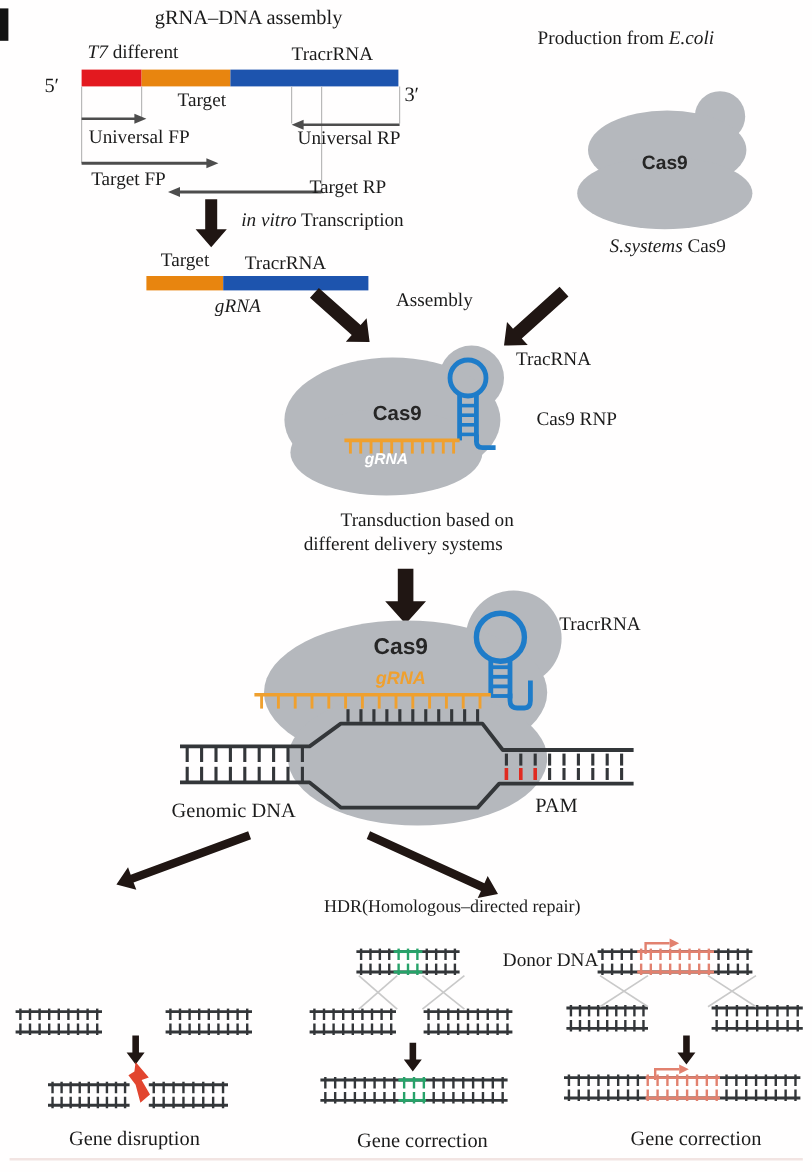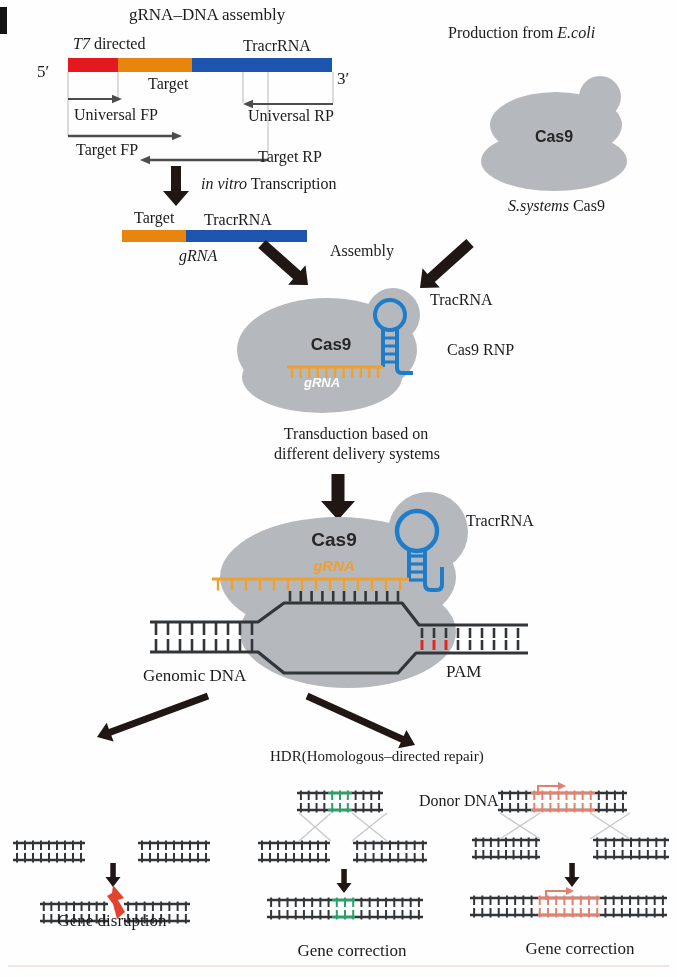--- a/index.html
+++ b/index.html
@@ -544,21 +544,21 @@
           <path d="M546,900 V891 H566" fill="none" stroke="#e2816f" stroke-width="2"></path>
           <polygon points="566,887 574,891 566,895" fill="#e2816f"></polygon>
         </g>
       </g>
       <g>
         <line x1="8" y1="966" x2="669" y2="966" stroke="#f2e4e2" stroke-width="2"></line>
       </g>
     </svg>
 
   <div class="lbl f17" style="left:129px;top:6px">gRNA–DNA assembly</div>
-  <div class="lbl" style="left:73px;top:35px"><span class="it">T7</span><span> directed</span></div>
+  <div class="lbl" style="left:73px;top:35px"><span class="it">T7</span><span> different</span></div>
   <div class="lbl" style="left:243px;top:37px">TracrRNA</div>
   <div class="lbl f17" style="left:37px;top:63px">5′</div>
   <div class="lbl f17" style="left:337px;top:70px">3′</div>
   <div class="lbl" style="left:148px;top:75px">Target</div>
   <div class="lbl" style="left:74px;top:106px">Universal FP</div>
   <div class="lbl" style="left:248px;top:107px">Universal RP</div>
   <div class="lbl" style="left:76px;top:141px">Target FP</div>
   <div class="lbl" style="left:258px;top:148px">Target RP</div>
   <div class="lbl" style="left:201px;top:175px"><span class="it">in vitro</span><span> Transcription</span></div>
 
@@ -570,26 +570,26 @@
   <div class="lbl" style="left:204px;top:211px">TracrRNA</div>
   <div class="lbl it" style="left:179px;top:247px">gRNA</div>
   <div class="lbl" style="left:330px;top:242px">Assembly</div>
 
   <div class="lbl sans ctr f17" style="left:331px;top:336px">Cas9</div>
   <div class="lbl sans it ctr f13 white" style="left:322px;top:376px">gRNA</div>
   <div class="lbl" style="left:430px;top:291px">TracRNA</div>
   <div class="lbl" style="left:447px;top:341px">Cas9 RNP</div>
 
   <div class="lbl ctr" style="left:356px;top:425px">Transduction based on</div>
-  <div class="lbl ctr" style="left:357px;top:445px">different delivery systems</div>
+  <div class="lbl ctr" style="left:336px;top:445px">different delivery systems</div>
 
   <div class="lbl sans ctr f19" style="left:334px;top:530px">Cas9</div>
   <div class="lbl sans it ctr f15" style="left: 334px; top: 558px; color: rgb(239, 160, 47);">gRNA</div>
   <div class="lbl" style="left:466px;top:512px">TracrRNA</div>
   <div class="lbl f17" style="left:143px;top:667px">Genomic DNA</div>
   <div class="lbl f17" style="left:446px;top:663px">PAM</div>
 
   <div class="lbl f15" style="left:270px;top:748px">HDR(Homologous–directed repair)</div>
   <div class="lbl" style="left:419px;top:792px">Donor DNA</div>
-  <div class="lbl ctr f17" style="left:112px;top:912px">Gene disruption</div>
+  <div class="lbl ctr f17" style="left:112px;top:940px">Gene disruption</div>
   <div class="lbl ctr f17" style="left:352px;top:942px">Gene correction</div>
   <div class="lbl ctr f17" style="left:580px;top:940px">Gene correction</div>
 </div>
 
 </body></html>

